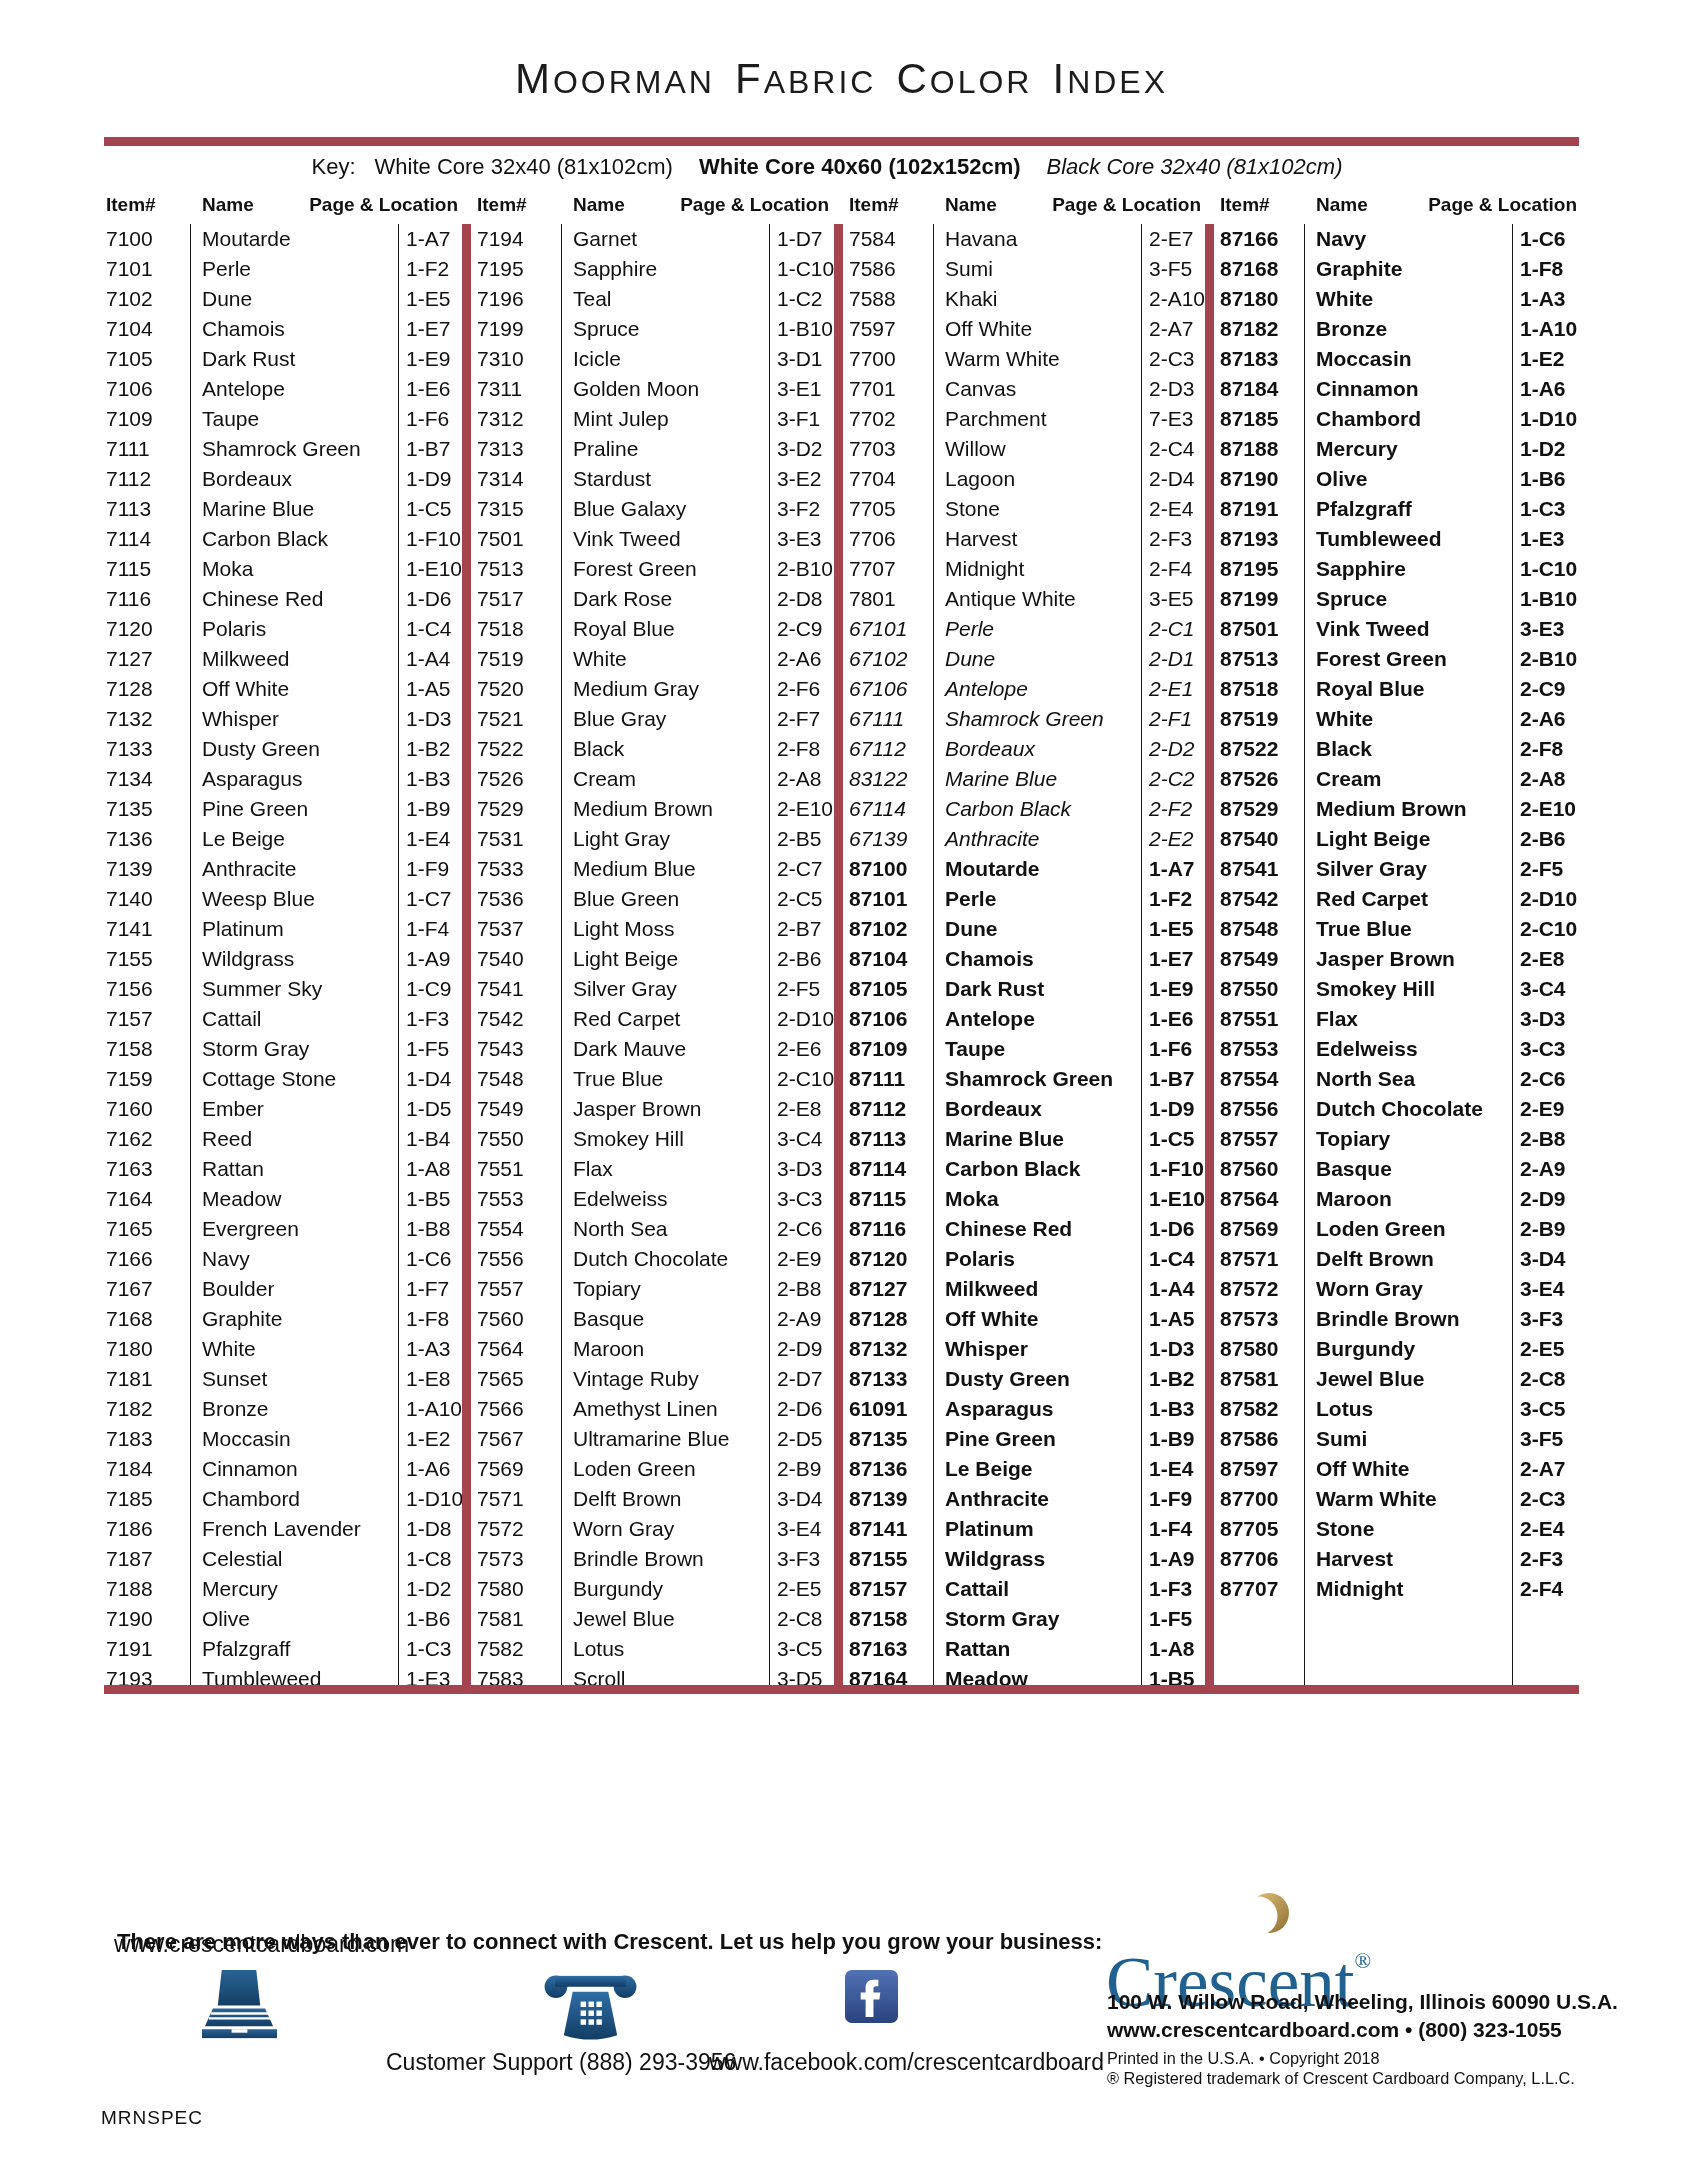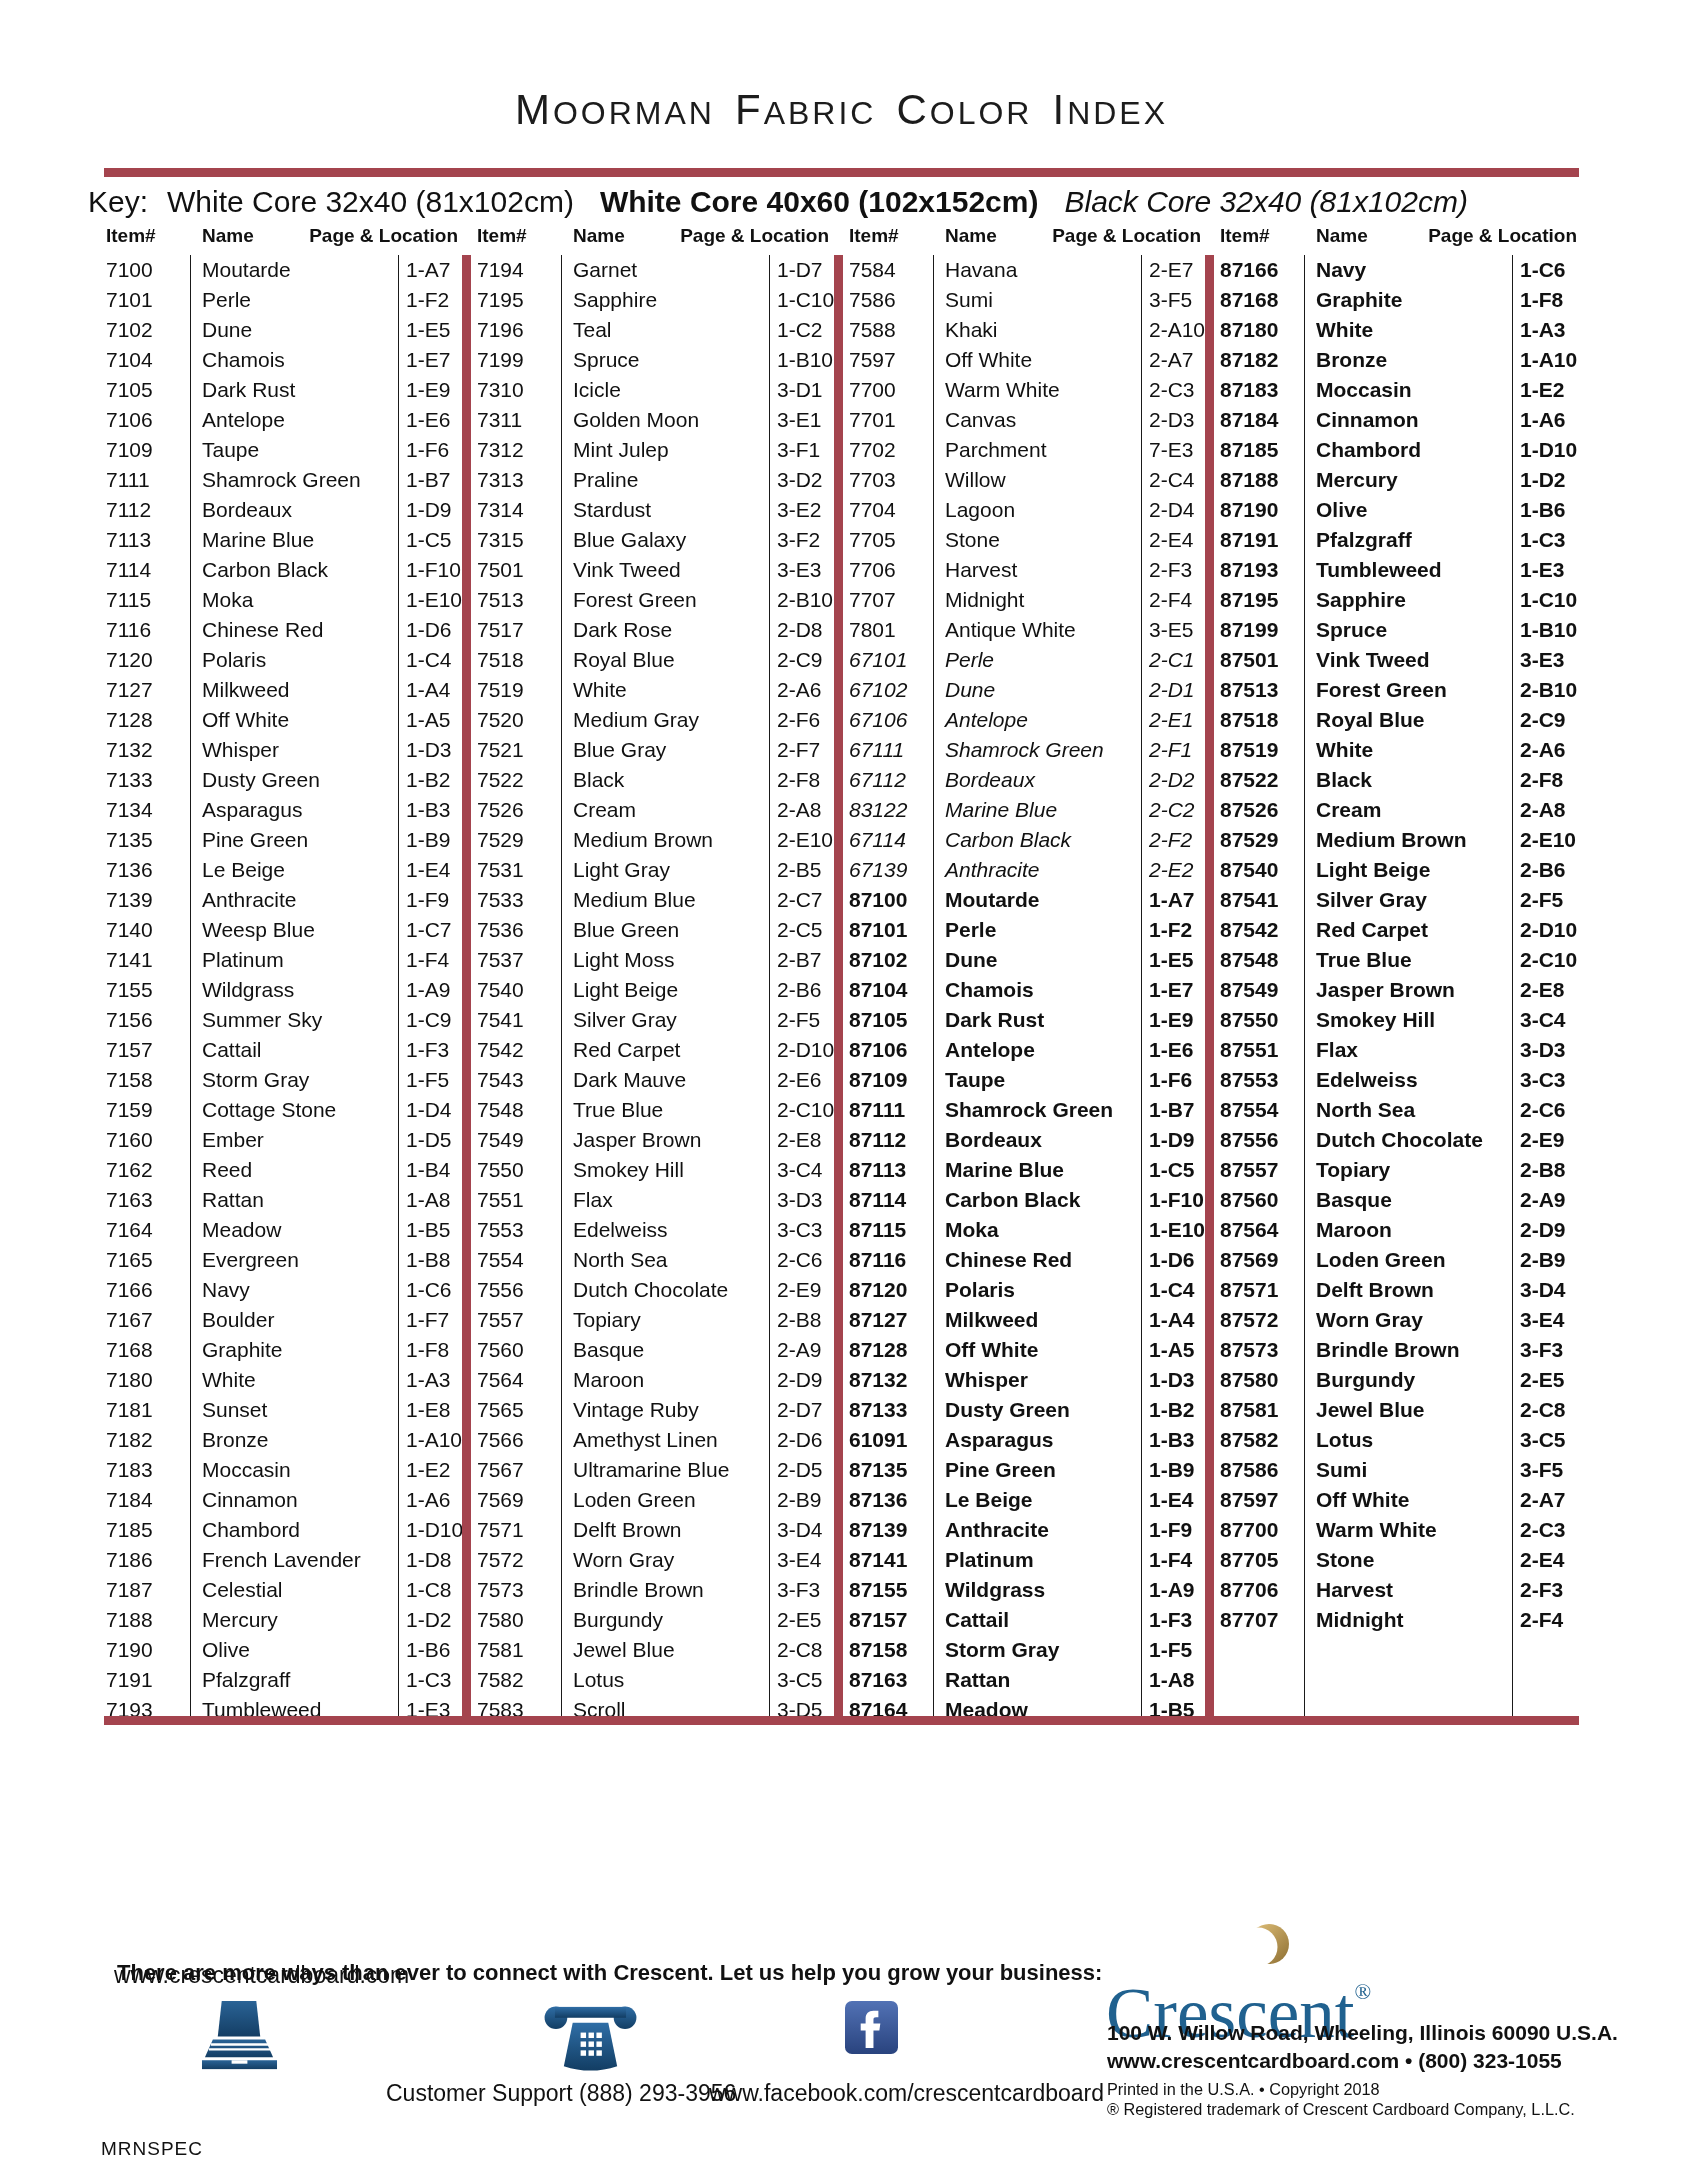--- a/index.html
+++ b/index.html
@@ -1,33 +1,33 @@
 <!DOCTYPE html>
 <html><head>
 <meta charset="utf-8">
 <style>
   html,body { margin:0; padding:0; }
   body {
     width:1683px; height:2178px; position:relative; background:#ffffff;
     font-family:"Liberation Sans", sans-serif; color:#111;
     overflow:hidden;
   }
-  .abs { position:absolute;margin-top:31px; }
+  .abs { position:absolute; }
 
   
   .title { top:55px; left:0; width:1683px; text-align:center; color:#1c1c1c; white-space:nowrap; }
   .title .tw { margin:0 10px; letter-spacing:3px; }
   .title .cap { font-size:42px; }
   .title .rest { font-size:32px; }
 
   
   .rule-top { left:104px; top:137px; width:1475px; height:9px; background:#A4444E; }
 
   
-  .keyline { top:154px; left:88px; width:1475px; text-align:left; font-size:30px; white-space:nowrap; }
+  .keyline { top:154px; left:96px; width:1475px; text-align:center; font-size:22px; white-space:nowrap; }
   .keyline .klabel { margin-right:6px; }
   .keyline span.kentry { margin:0 13px; }
   .k-regular { font-style:normal; font-weight:400; }
   .k-bold { font-weight:700; }
   .k-italic { font-style:italic; }
 
   
   .tablewrap { left:104px; top:194px; width:1475px; height:1505px; }
   .tgroup { position:absolute; top:0; height:1500px; width:356px; }
   .tgroup[data-g="0"] { left:0; }

